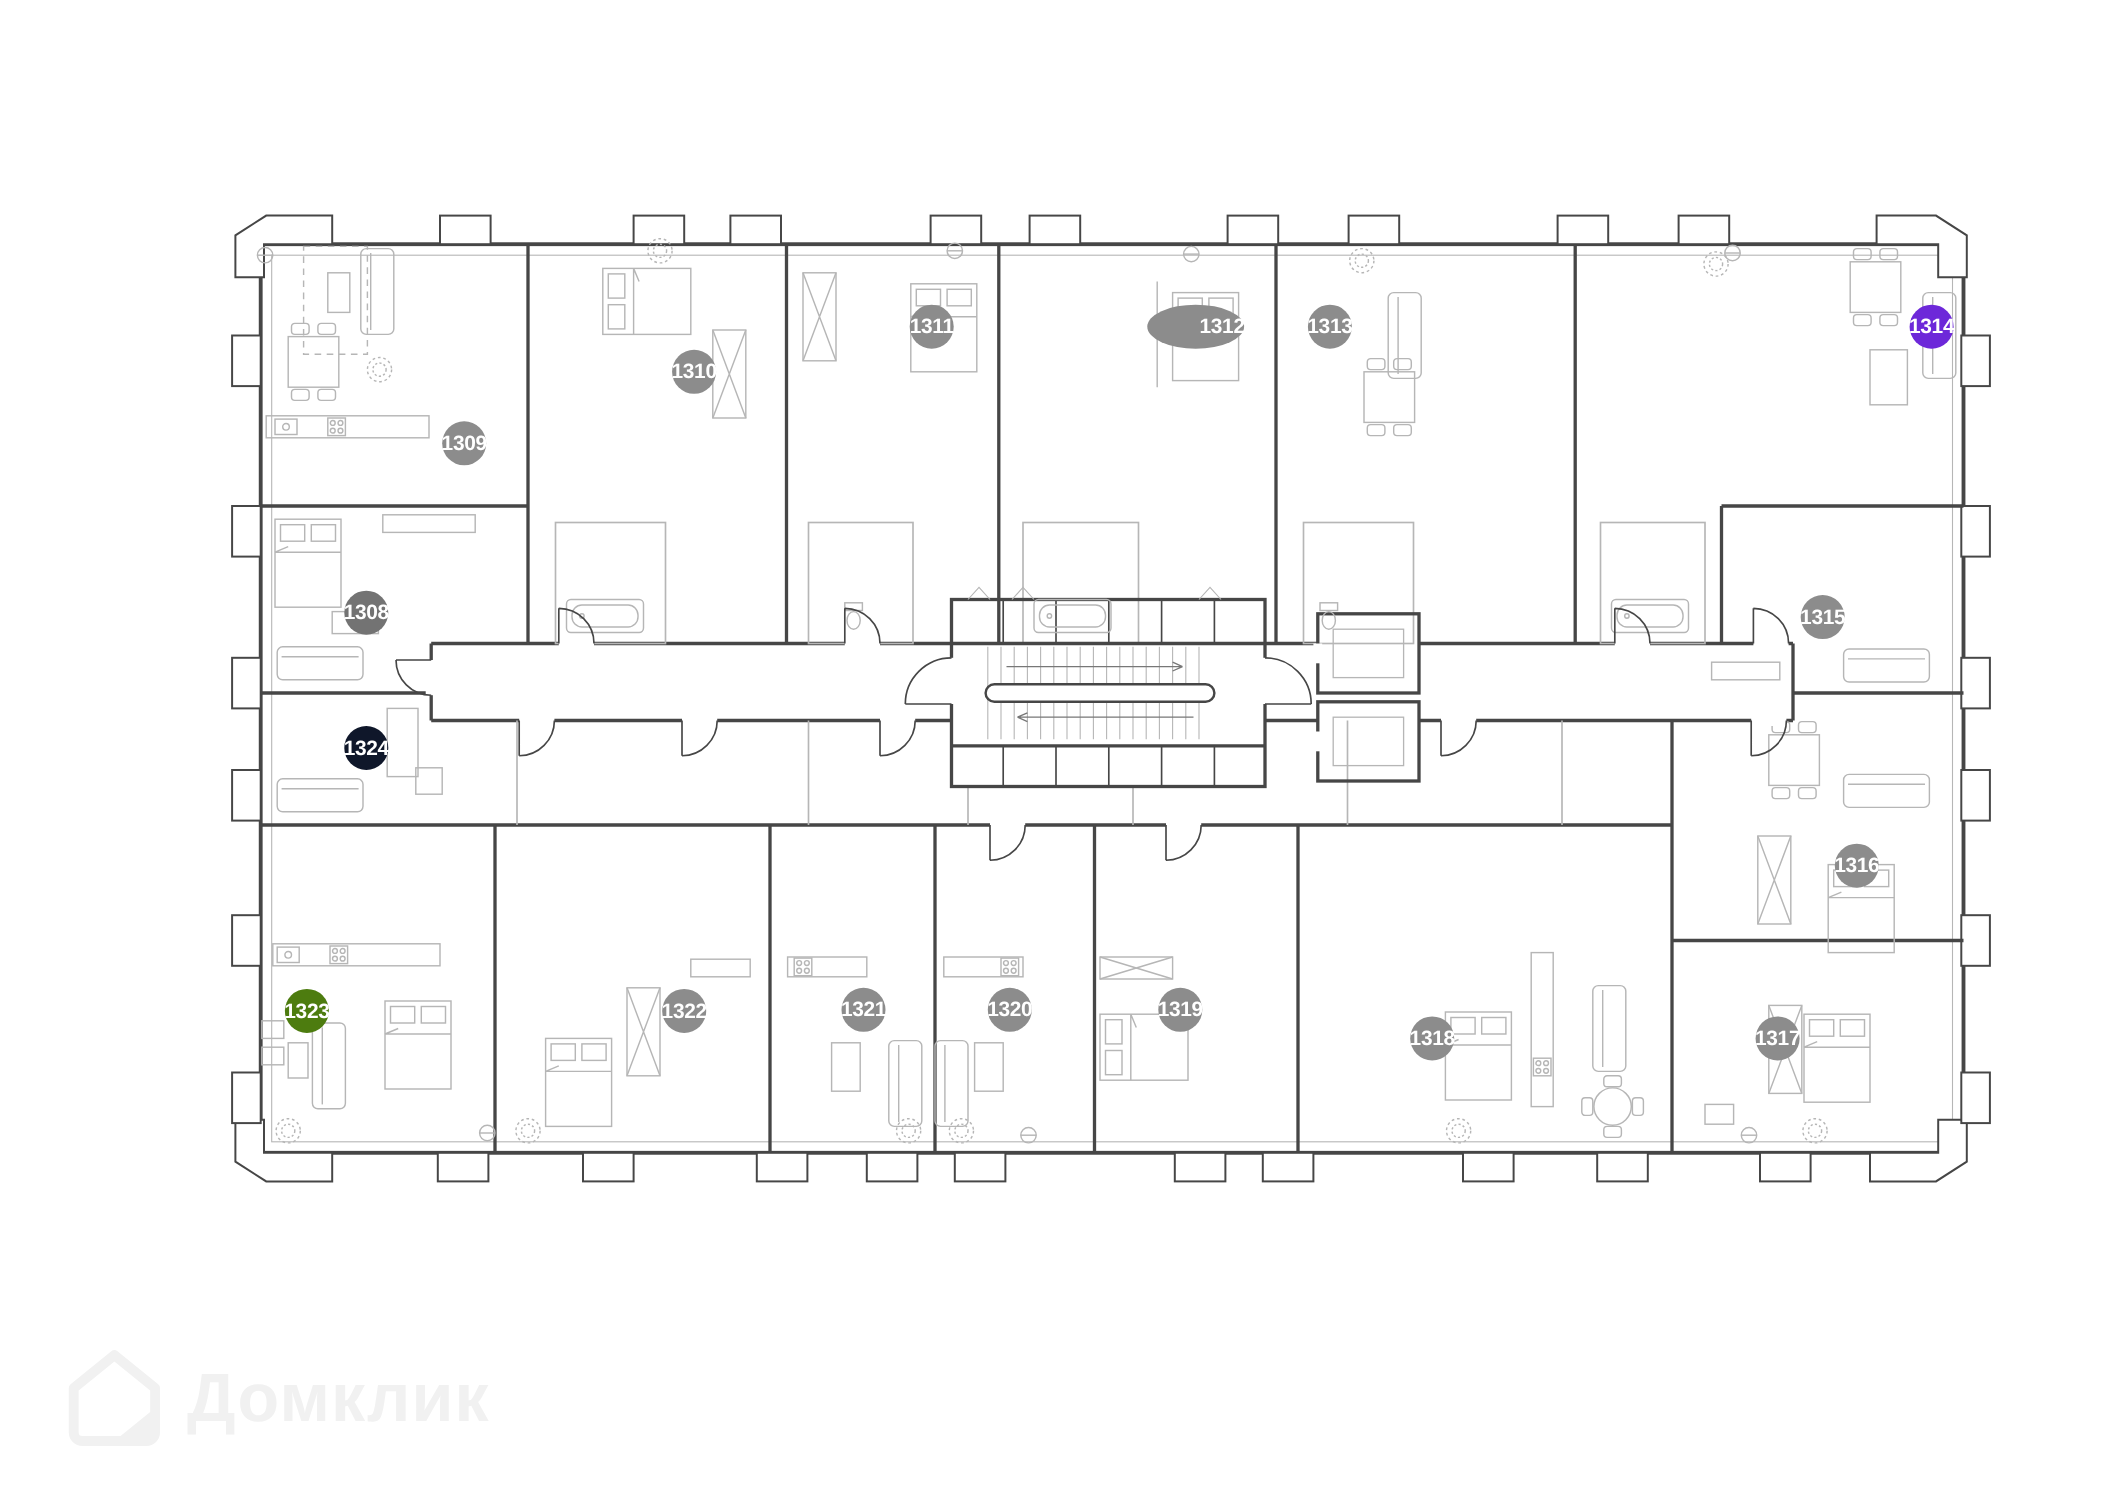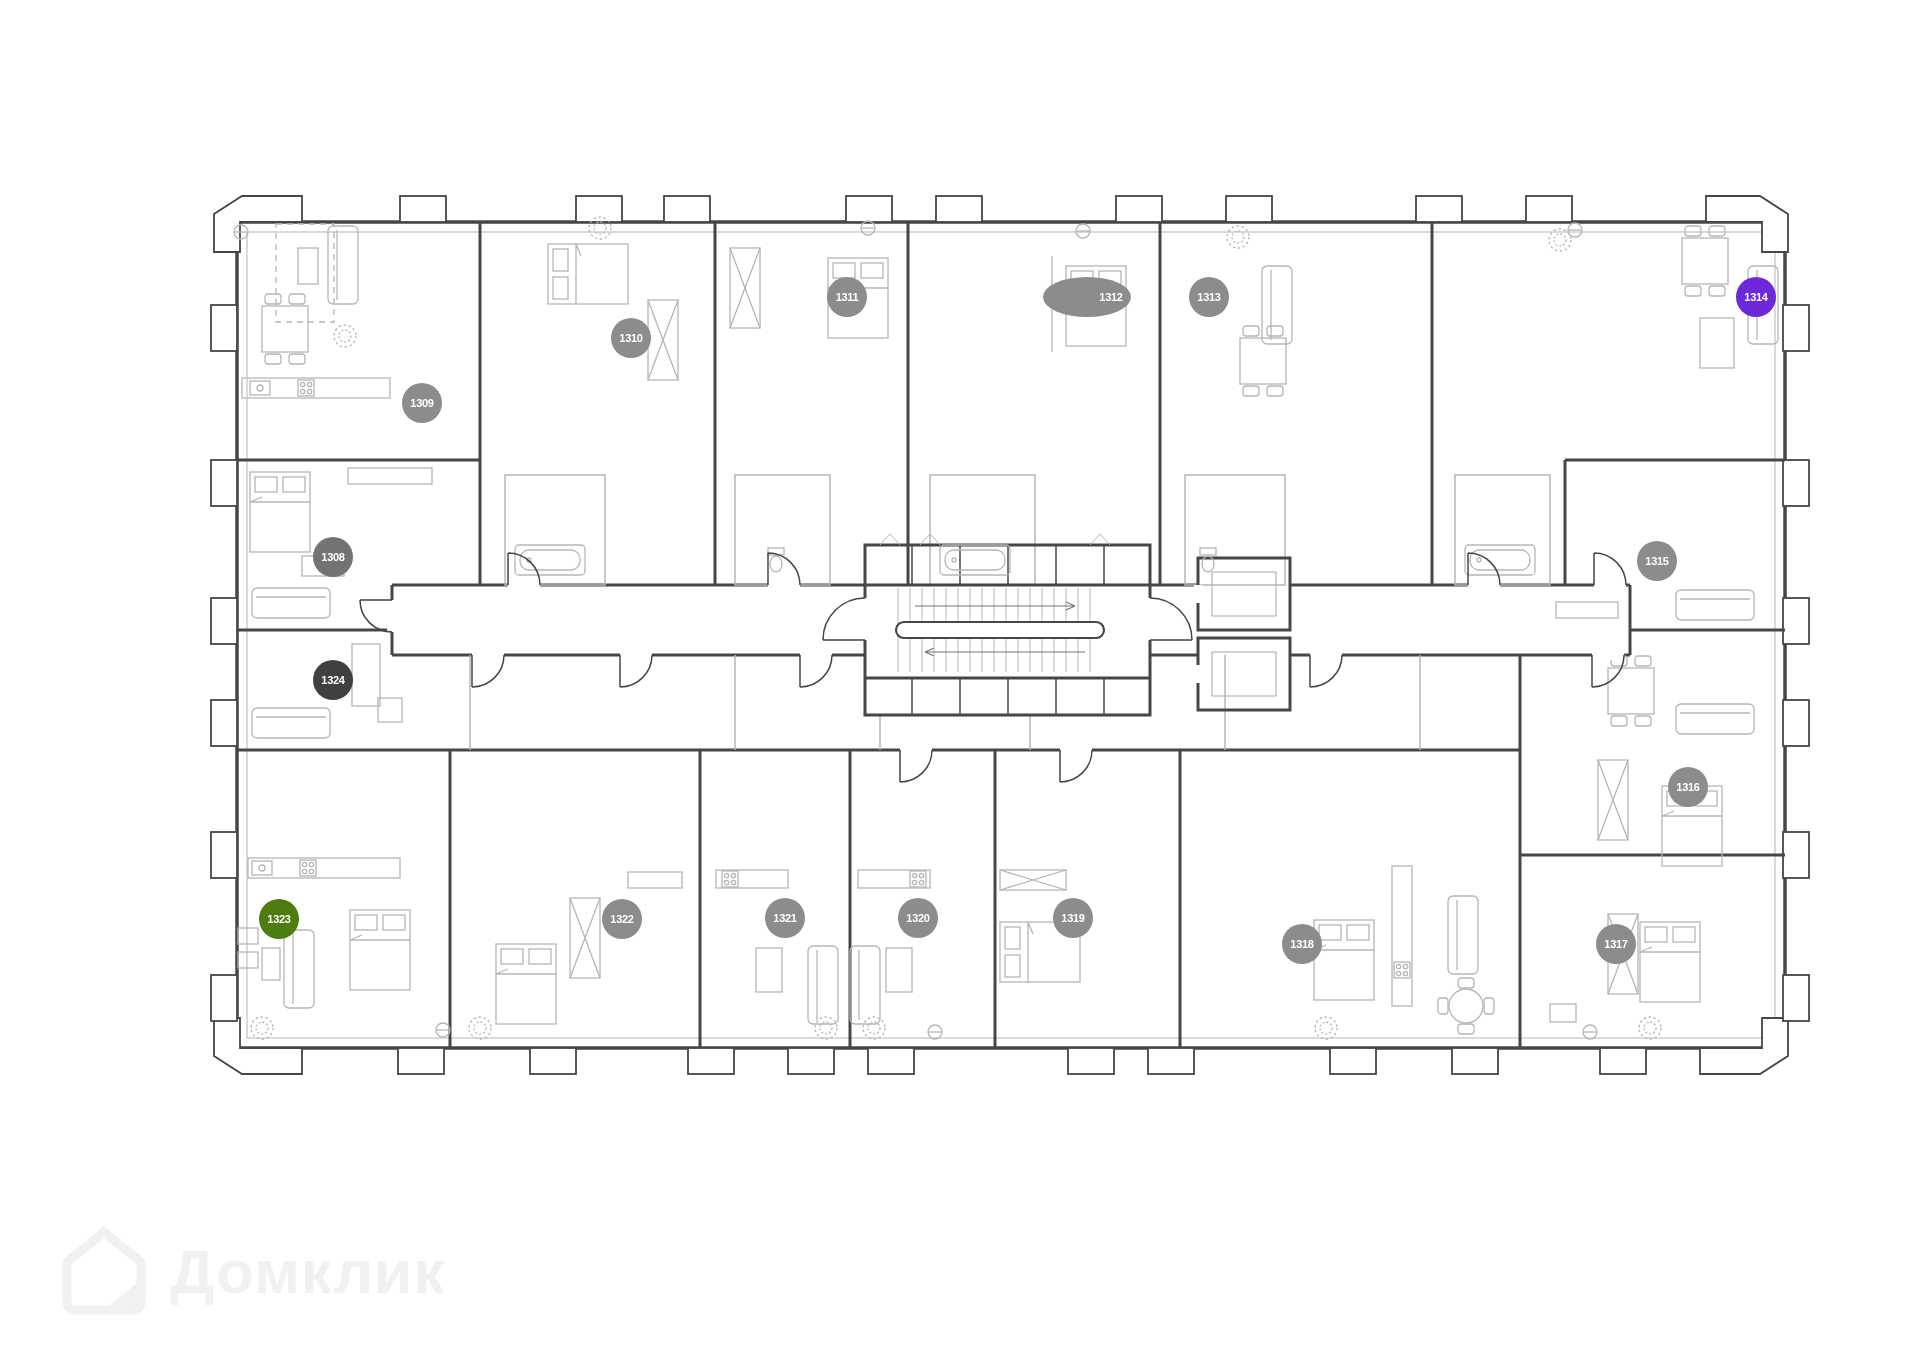--- a/index.html
+++ b/index.html
@@ -4,21 +4,21 @@
 <style>
   html,body{margin:0;padding:0;background:#ffffff;}
   .stage{position:relative;width:1920px;height:1358px;background:#ffffff;overflow:hidden;
          font-family:"Liberation Sans",sans-serif;}
   .plan-svg{position:absolute;left:0;top:0;width:1920px;height:1358px;}
   .walls{stroke:var(--wall,#464646);}
   .lightlines{stroke:var(--fixture,#b6b6b6);}
   .badge-layer{position:absolute;left:0;top:0;width:100%;height:100%;pointer-events:none;}
   .badge{position:absolute;width:40px;height:40px;border-radius:50%;
          transform:translate(-50%,-50%);display:flex;align-items:center;justify-content:center;
-         font-weight:700;font-size:11px;letter-spacing:-0.3px;line-height:1;
+         font-weight:700;font-size:19px;letter-spacing:-0.3px;line-height:1;
          pointer-events:auto;cursor:pointer;user-select:none;}
   .watermark{position:absolute;left:58px;top:1222px;display:flex;align-items:center;gap:20px;}
   .wm-text{font-weight:700;font-size:62px;letter-spacing:1px;}
 </style>
 </head>
 <body>
 
 <div class="stage">
 
 <svg class="plan-svg" viewBox="0 0 1920 1358" xmlns="http://www.w3.org/2000/svg" style="--wall: #464646; --fixture: #b6b6b6;">
@@ -328,21 +328,21 @@
       <div class="badge" style="left: 1756px; top: 297px; background: #6d28d9; color: rgb(255, 255, 255);">1314</div>
       <div class="badge" style="left: 1657px; top: 561px; background: rgb(140, 140, 140); color: rgb(255, 255, 255);">1315</div>
       <div class="badge" style="left: 1688px; top: 787px; background: rgb(140, 140, 140); color: rgb(255, 255, 255);">1316</div>
       <div class="badge" style="left: 1616px; top: 944px; background: rgb(140, 140, 140); color: rgb(255, 255, 255);">1317</div>
       <div class="badge" style="left: 1302px; top: 944px; background: rgb(140, 140, 140); color: rgb(255, 255, 255);">1318</div>
       <div class="badge" style="left: 1073px; top: 918px; background: rgb(140, 140, 140); color: rgb(255, 255, 255);">1319</div>
       <div class="badge" style="left: 918px; top: 918px; background: rgb(140, 140, 140); color: rgb(255, 255, 255);">1320</div>
       <div class="badge" style="left: 785px; top: 918px; background: rgb(140, 140, 140); color: rgb(255, 255, 255);">1321</div>
       <div class="badge" style="left: 622px; top: 919px; background: rgb(140, 140, 140); color: rgb(255, 255, 255);">1322</div>
       <div class="badge" style="left: 279px; top: 919px; background: #4d7c0f; color: rgb(255, 255, 255);">1323</div>
-      <div class="badge" style="left: 333px; top: 680px; background: #404040; color: rgb(255, 255, 255);">1324</div>
+      <div class="badge" style="left: 333px; top: 680px; background: #0f172a; color: rgb(255, 255, 255);">1324</div>
     </div>
 
 <div class="watermark" style="color: rgb(241, 241, 241);">
   <svg width="92" height="98" viewBox="0 0 92 98">
     <path d="M9,40 L46,10 L83,40 V80 a8,8 0 0 1 -8,8 H17 a8,8 0 0 1 -8,-8 Z" fill="none" stroke="currentColor" stroke-width="9" stroke-linejoin="round"></path>
     <path d="M46,88 L83,58 V80 a8,8 0 0 1 -8,8 Z" fill="currentColor" stroke="none"></path>
   </svg>
   <span class="wm-text">Домклик</span>
 </div>
 

